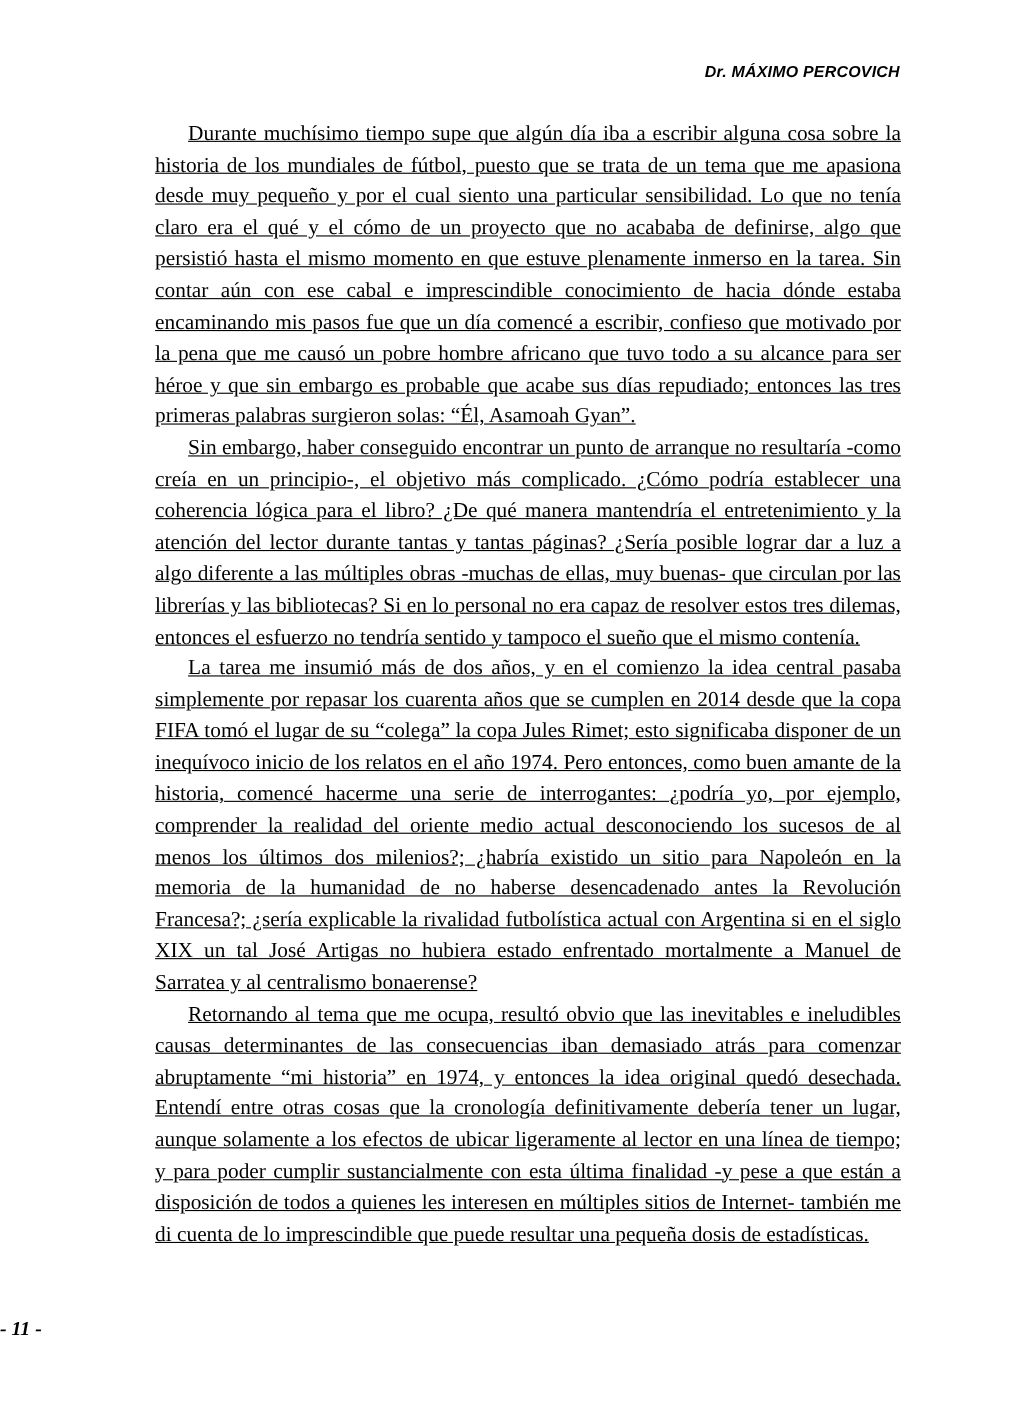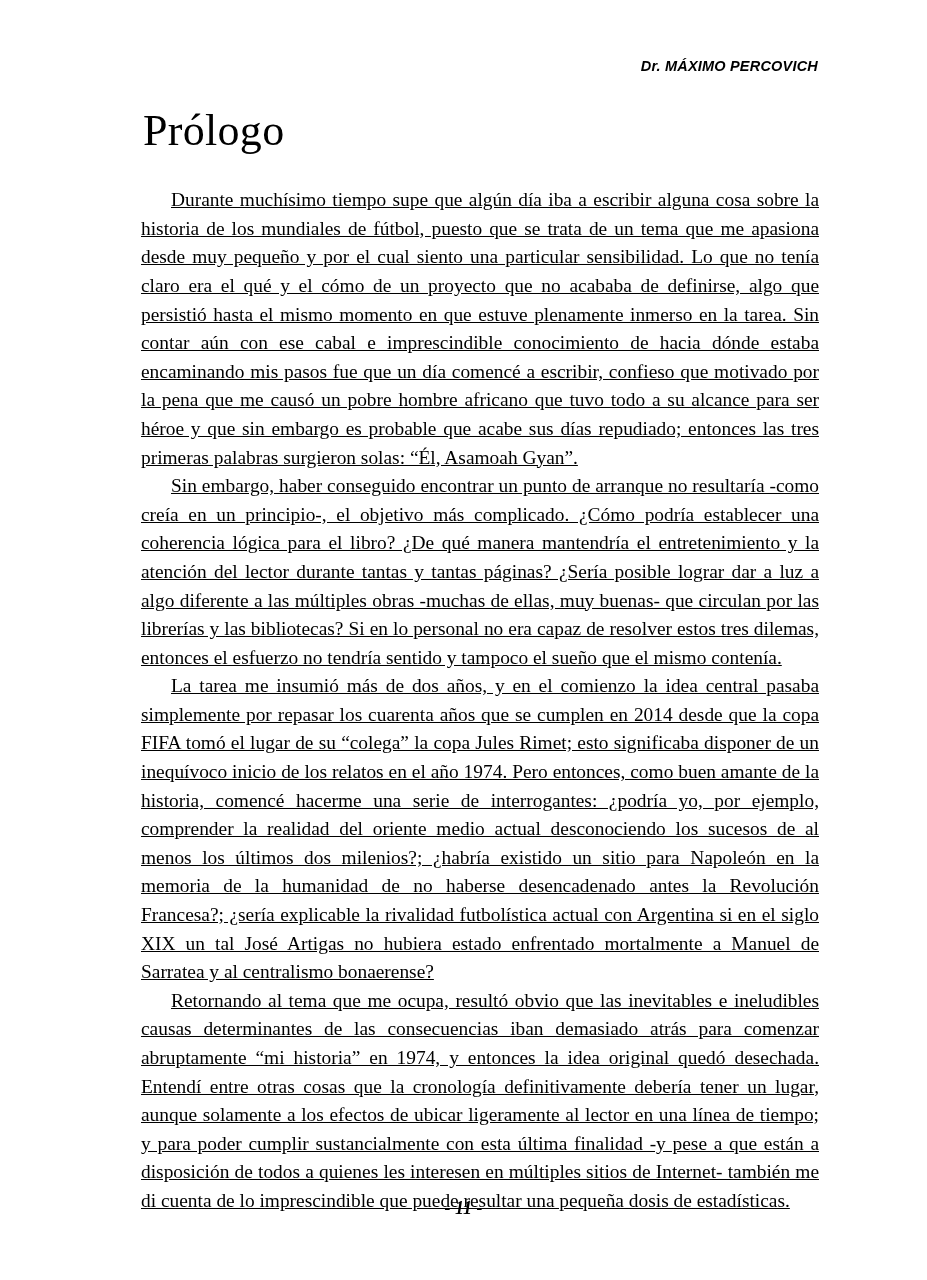--- a/index.html
+++ b/index.html
@@ -59,38 +59,37 @@
   }
   .body-text .indent {
     display: inline-block;
     width: 30px;
   }
   .folio {
     position: absolute;
     left: 0;
     right: 0;
     top: 1198px;
-    text-align: center;
+    text-align: left;
     font-family: "Liberation Serif", serif;
     font-style: italic;
     font-weight: bold;
     font-size: 18px;
     color: #000000;
   }
 </style>
 </head>
 <body>
 
 <div class="page">
 
   <div class="running-head">Dr. MÁXIMO PERCOVICH</div>
 
   <div class="content">
 
-    <h1 class="chapter-title">Prólogo</h1>
 
     <p class="body-text"><span class="indent"></span><span>Durante muchísimo tiempo supe que algún día iba a escribir alguna cosa sobre la historia de  los mundiales de fútbol, puesto que se trata de un tema que me apasiona desde muy pequeño y por el cual siento una particular sensibilidad.  Lo que no tenía claro era el qué y el cómo de un proyecto que no acababa de definirse, algo que persistió hasta el mismo momento en que estuve plenamente inmerso en la tarea. Sin contar aún con ese cabal e imprescindible conocimiento de hacia dónde estaba encaminando mis pasos fue que un día comencé a escribir, confieso que motivado por la pena que me causó  un pobre hombre africano que tuvo todo a su alcance para ser héroe y que sin embargo es probable que acabe sus días repudiado; entonces las tres primeras palabras surgieron solas: “Él, Asamoah Gyan”.</span></p>
 
     <p class="body-text"><span class="indent"></span><span>Sin embargo, haber conseguido encontrar un punto de arranque no resultaría -como creía en un principio-, el objetivo más complicado. ¿Cómo podría establecer una coherencia lógica para el libro? ¿De qué manera mantendría el entretenimiento y la atención del lector durante tantas y tantas páginas? ¿Sería posible lograr dar a luz a algo diferente a las múltiples obras -muchas de ellas, muy buenas- que circulan por las librerías y las bibliotecas? Si en lo personal no era capaz de  resolver estos tres dilemas, entonces el esfuerzo no tendría sentido y tampoco el sueño que el mismo contenía.</span></p>
 
     <p class="body-text"><span class="indent"></span><span>La  tarea me insumió más de dos años,  y en el comienzo la  idea central pasaba simplemente por  repasar los cuarenta años que se cumplen en 2014 desde que la copa FIFA tomó el lugar de su “colega” la copa  Jules Rimet; esto significaba disponer de   un inequívoco inicio de los relatos en el año 1974. Pero entonces, como buen amante de la historia, comencé hacerme una serie de interrogantes: ¿podría yo, por ejemplo, comprender  la realidad del oriente medio actual desconociendo los sucesos de al menos los últimos dos milenios?; ¿habría existido un sitio para Napoleón en la memoria de la humanidad de no haberse desencadenado antes la Revolución Francesa?; ¿sería explicable  la rivalidad futbolística actual con Argentina si en el siglo XIX un tal José Artigas no hubiera estado enfrentado mortalmente a Manuel de Sarratea y al centralismo bonaerense?</span></p>
 
     <p class="body-text"><span class="indent"></span><span>Retornando al  tema que me ocupa, resultó obvio  que las inevitables e ineludibles causas determinantes de  las consecuencias iban demasiado atrás   para comenzar abruptamente “mi historia” en 1974, y entonces la idea original quedó desechada. Entendí entre otras cosas que la  cronología definitivamente debería tener un  lugar, aunque solamente a los efectos de ubicar ligeramente al lector en una línea de tiempo; y para poder cumplir sustancialmente con esta última finalidad -y pese a que están a disposición de todos a quienes les interesen en múltiples sitios de Internet- también me di cuenta de lo imprescindible que puede resultar una pequeña dosis de estadísticas.</span></p>
 
   </div>

